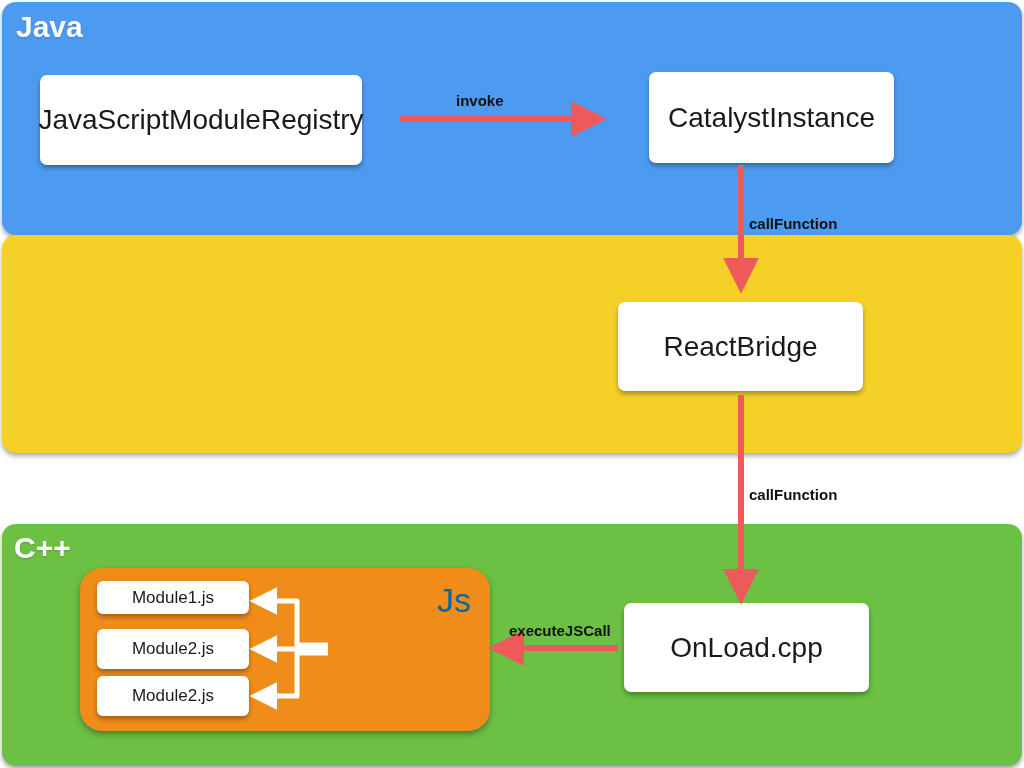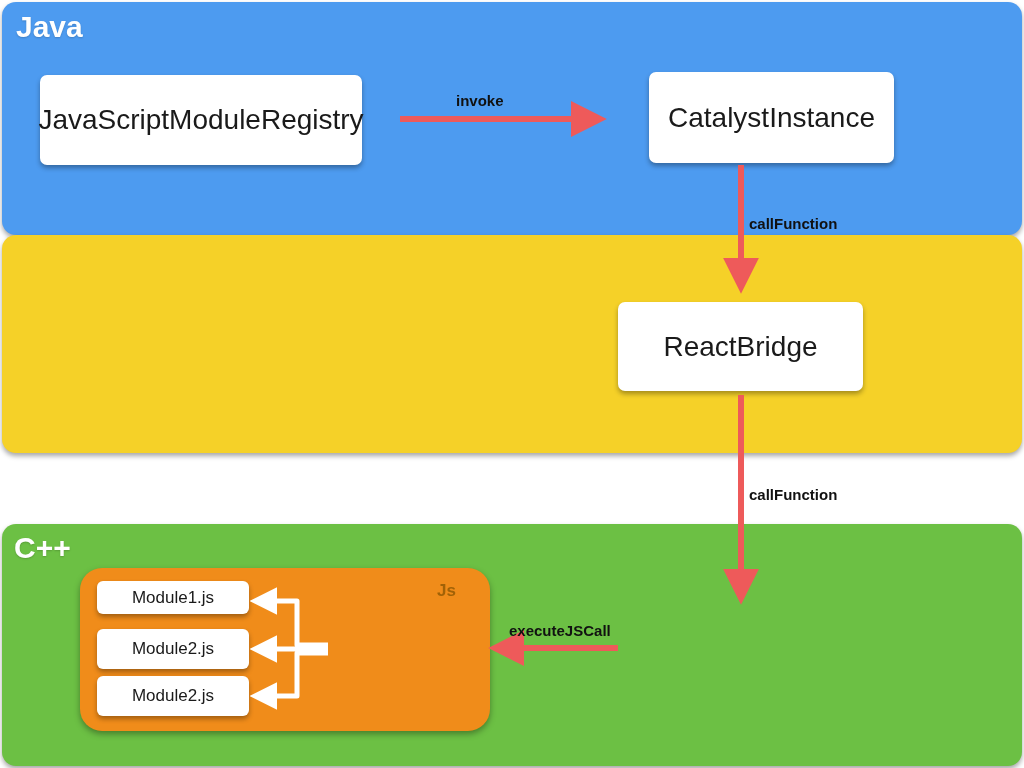--- a/index.html
+++ b/index.html
@@ -40,23 +40,23 @@
 
   
   .js-box {
     position: absolute;
     background: #F08C1A;
     border-radius: 22px;
     box-shadow: 0 3px 6px rgba(0,0,0,0.35);
   }
   .js-label {
     position: absolute;
-    color: #a16207;
-    font-weight: bold;
-    font-size: 17px;
+    color: #0369a1;
+    font-weight: normal;
+    font-size: 34px;
     white-space: nowrap;
   }
 
   
   .node {
     position: absolute;
     background: #ffffff;
     border-radius: 7px;
     box-shadow: 0 3px 5px rgba(0,0,0,0.33);
     display: flex;
@@ -104,20 +104,23 @@
   </div>
 
   <div class="node node-lg" style="left:618px; top:72px; width:245px; height:91px;margin-left:31px;">
     <span>CatalystInstance</span>
   </div>
 
   <div class="node node-lg" style="left:618px; top:302px; width:245px; height:89px;">
     <span>ReactBridge</span>
   </div>
 
+  <div class="node node-lg" style="left:624px; top:603px; width:245px; height:89px;">
+    <span>OnLoad.cpp</span>
+  </div>
 
 
   <div class="node node-sm" style="left:97px; top:581px; width:152px; height:33px;">
     <span>Module1.js</span>
   </div>
 
   <div class="node node-sm" style="left:97px; top:629px; width:152px; height:40px;">
     <span>Module2.js</span>
   </div>
 

